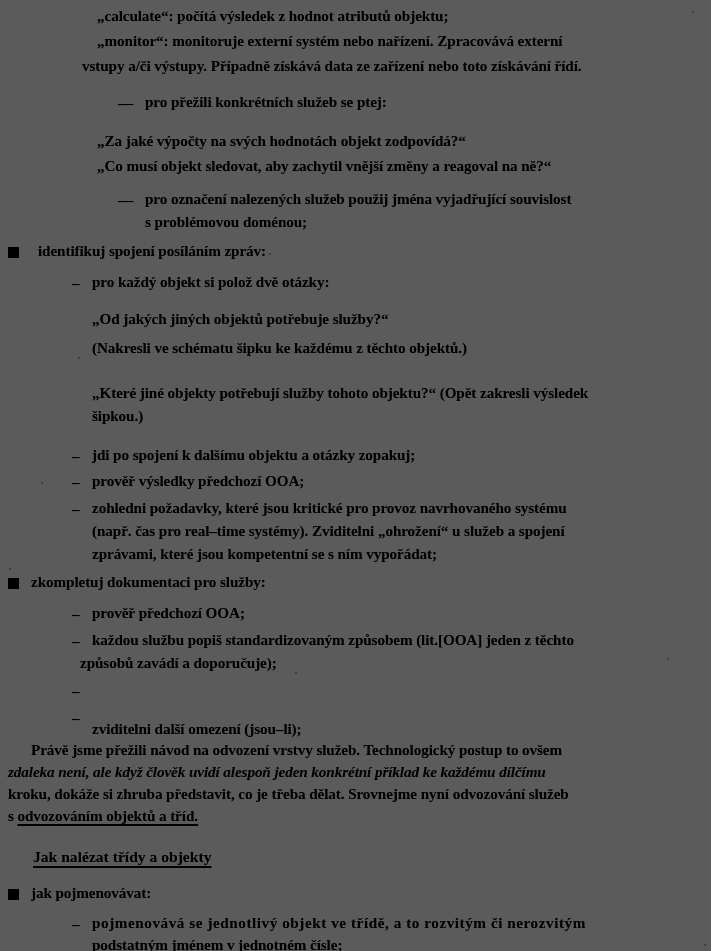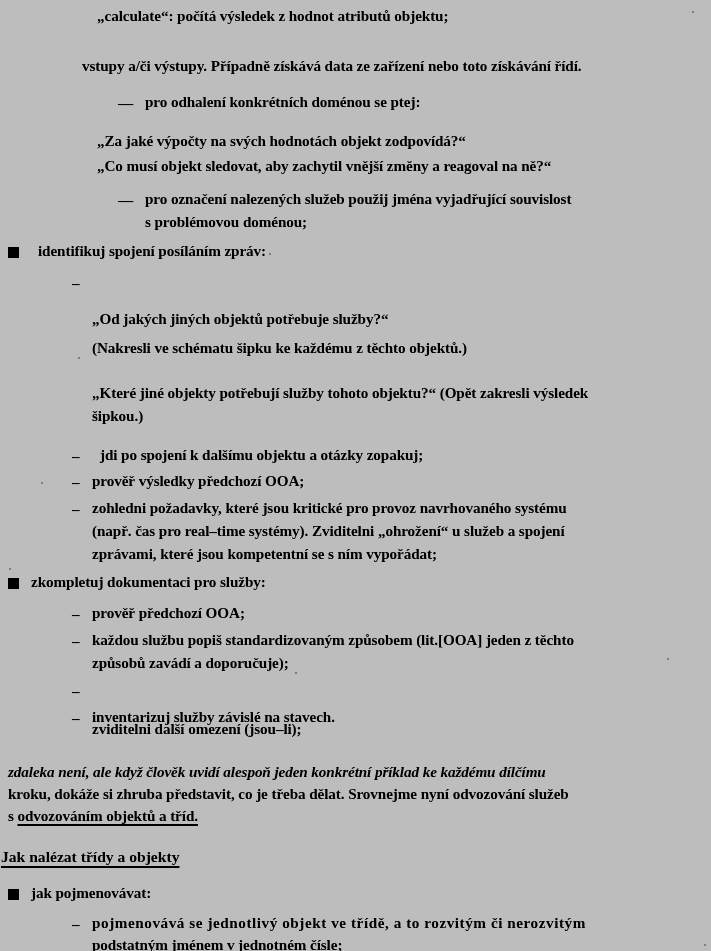--- a/index.html
+++ b/index.html
@@ -15,21 +15,21 @@
     overflow: hidden;
     font-family: "Liberation Serif", "DejaVu Serif", serif;
     color: #0a0a0a;
     -webkit-font-smoothing: none;
   }
 
   
   #page {
     position: absolute;
     inset: 0;
-    background: #fca5a5;
+    background: #0f766e;
     filter: contrast(1.18) saturate(0);
   }
 
   
   .line {
     position: absolute;
     white-space: nowrap;
     font-weight: bold;
     line-height: 1.0;
     letter-spacing: -0.1px;
@@ -76,81 +76,83 @@
     opacity: .55;
   }
 </style>
 </head>
 <body>
 
 <div id="page">
 
   <div class="line body-text" style="left:97px; top:8px;">„calculate“: počítá výsledek z hodnot atributů  objektu;</div>
 
+  <div class="line body-text" style="left:97px; top:33px;">„monitor“: monitoruje externí systém nebo nařízení.   Zpracovává externí</div>
 
   <div class="line body-text" style="left:82px; top:58px;">vstupy a/či výstupy. Případně  získává data ze zařízení nebo toto získávání řídí.</div>
 
   <div class="dash" style="left:118px; top:94px;">—</div>
-  <div class="line body-text" style="left:145px; top:94px;">pro odhalení konkrétních doménou se ptej:</div>
+  <div class="line body-text" style="left:145px; top:94px;">pro přežili konkrétních služeb se ptej:</div>
 
   <div class="line body-text" style="left:97px; top:133px;">„Za jaké výpočty na svých hodnotách objekt  zodpovídá?“</div>
 
   <div class="line body-text" style="left:97px; top:158px;">„Co musí objekt sledovat, aby zachytil vnější změny  a reagoval na ně?“</div>
 
   <div class="dash" style="left:118px; top:191px;">—</div>
   <div class="line body-text" style="left:145px; top:191px;">pro označení nalezených služeb použij jména   vyjadřující souvislost</div>
   <div class="line body-text" style="left:145px; top:214px;">s problémovou doménou;</div>
 
   <div class="sq-bullet" style="left:8px; top:247px;"></div>
   <div class="line body-text" style="left:31px; top:243px;margin-left:7px;">identifikuj spojení posíláním zpráv:</div>
 
   <div class="dash" style="left:72px; top:274px;">–</div>
+  <div class="line body-text" style="left:92px; top:274px;">pro každý objekt si polož dvě otázky:</div>
 
   <div class="line body-text" style="left:92px; top:311px;">„Od jakých jiných objektů potřebuje služby?“</div>
 
   <div class="line body-text" style="left:92px; top:340px;">(Nakresli ve schématu šipku ke každému z těchto  objektů.)</div>
 
   <div class="line body-text" style="left:92px; top:385px;">„Které jiné objekty potřebují služby tohoto objektu?“  (Opět zakresli výsledek</div>
   <div class="line body-text" style="left:92px; top:408px;">šipkou.)</div>
 
   <div class="dash" style="left:72px; top:447px;">–</div>
-  <div class="line body-text" style="left:100px; top:447px;">jdi po spojení k dalšímu objektu a otázky zopakuj;</div>
+  <div class="line body-text" style="left:92px; top:447px;">jdi po spojení k dalšímu objektu a otázky zopakuj;</div>
 
   <div class="dash" style="left:72px; top:473px;">–</div>
   <div class="line body-text" style="left:92px; top:473px;">prověř výsledky předchozí OOA;</div>
 
   <div class="dash" style="left:72px; top:500px;">–</div>
   <div class="line body-text" style="left:92px; top:500px;">zohledni požadavky, které jsou kritické pro provoz  navrhovaného systému</div>
   <div class="line body-text" style="left:92px; top:523px;">(např. čas pro real–time systémy).  Zviditelni „ohrožení“ u služeb a spojení</div>
   <div class="line body-text" style="left:92px; top:546px;">zprávami, které  jsou kompetentní se s ním vypořádat;</div>
 
   <div class="sq-bullet" style="left:8px; top:578px;"></div>
   <div class="line body-text" style="left:31px; top:574px;">zkompletuj dokumentaci pro služby:</div>
 
   <div class="dash" style="left:72px; top:605px;">–</div>
   <div class="line body-text" style="left:92px; top:605px;">prověř předchozí OOA;</div>
 
   <div class="dash" style="left:72px; top:632px;">–</div>
   <div class="line body-text" style="left:92px; top:632px;">každou službu popiš standardizovaným způsobem (lit.[OOA]  jeden z těchto</div>
-  <div class="line body-text" style="left:92px; top:655px;">způsobů zavádí a doporučuje);</div>
+  <div class="line body-text" style="left:80px; top:655px;">způsobů zavádí a doporučuje);</div>
 
   <div class="dash" style="left:72px; top:682px;">–</div>
   <div class="line body-text" style="left:92px; top:721px;">zviditelni další omezení (jsou–li);</div>
 
   <div class="dash" style="left:72px; top:709px;">–</div>
-  <div class="line body-text" style="left:92px; top:709px;">inventarizuj služby závislé na stavech.</div>
 
+  <div class="line body-text" style="left:31px; top:742px;">Právě jsme přežili návod na odvození vrstvy služeb. Technologický postup to ovšem</div>
   <div class="line body-text" style="left:8px; top:764px;font-style:italic;">zdaleka není, ale když člověk uvidí alespoň jeden konkrétní příklad ke každému dílčímu</div>
   <div class="line body-text" style="left:8px; top:786px;">kroku, dokáže si zhruba představit, co je třeba dělat. Srovnejme nyní odvozování služeb</div>
 
   <div class="line body-text" style="left:8px; top:808px;">
     <span>s </span><span class="underline-txt">odvozováním objektů a tříd.</span>
   </div>
 
-  <div class="heading" style="left:1px; top:848px;">Jak nalézat třídy a objekty</div>
+  <div class="heading" style="left:1px; top:848px;padding-left:32px;">Jak nalézat třídy a objekty</div>
 
   <div class="sq-bullet" style="left:8px; top:889px;"></div>
   <div class="line body-text" style="left:31px; top:885px;text-align:right;">jak pojmenovávat:</div>
 
   <div class="dash" style="left:72px; top:915px;">–</div>
   <div class="line body-text" style="left:92px; top:915px; letter-spacing:0.55px;">pojmenovává se jednotlivý objekt ve třídě, a to rozvitým   či nerozvitým</div>
   <div class="line body-text" style="left:92px; top:937px;">podstatným jménem v jednotném čísle;</div>
 
   <div class="speck" style="left:692px; top:11px; width:2px; height:2px;"></div>
   <div class="speck" style="left:269px; top:253px; width:2px; height:2px;"></div>

